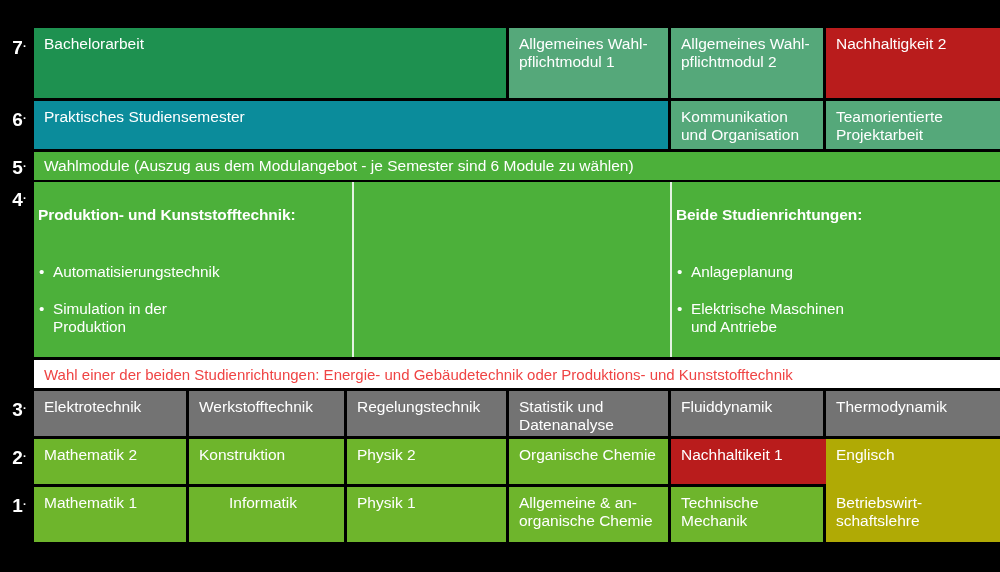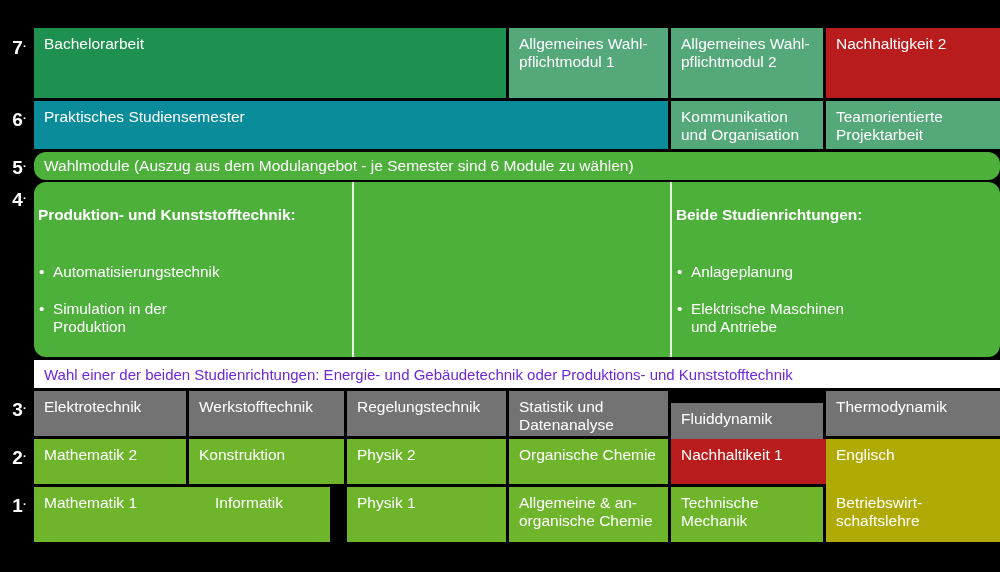--- a/index.html
+++ b/index.html
@@ -38,21 +38,21 @@
     padding:7px 9px 6px 10px;
     overflow:hidden;
     white-space:pre-line;
   }
 
   
   .c-darkgreen {background:#1e9150;}
   .c-teal      {background:#0b8c9b;}
   .c-gray      {background:#b91c1c;}
   .c-seagreen  {background:#55a87a;}
-  .c-brightgrn {background:#4cb03a;border-radius:12px;}
+  .c-brightgrn {background:#4cb03a;}
   .c-white     {background:#ffffff;color:#2b2b2b;}
   .c-lime      {background:#737373;}
   .c-leaf      {background:#6eb52c;}
   .c-olive     {background:#b0aa05;}
 
   
   .wm-head{
     font-weight:700;
     font-size:15.5px;
     margin:0 0 2px 0;
@@ -73,21 +73,21 @@
   .wm-list li:before{
     content:"\2022";
     position:absolute;left:1px;top:0;
   }
   .banner-text{
     font-size:15.5px;
     line-height:1.1;
   }
   .white-banner{
     font-size:15px;
-    color:#6d28d9;
+    color:#ef4444;
     line-height:1.1;
     padding-top:7px;
   }
 </style>
 </head>
 <body>
 
 <div id="sheet">
 
   <div class="sem-label" style="top:38px;"><span>7<span class="dot">.</span></span></div>
@@ -152,32 +152,32 @@
     </div>
   </div>
 
   <div class="blk c-white white-banner" style="left:34px;top:360px;width:966px;height:28px;">Wahl einer der beiden Studienrichtungen: Energie- und Gebäudetechnik oder Produktions- und Kunststofftechnik</div>
 
   <div class="blk c-lime" style="left:34px;top:391px;width:152px;height:45px;">Elektrotechnik</div>
   <div class="blk c-lime" style="left:189px;top:391px;width:155px;height:45px;">Werkstofftechnik</div>
   <div class="blk c-lime" style="left:347px;top:391px;width:159px;height:45px;">Regelungstechnik</div>
   <div class="blk c-lime" style="left:509px;top:391px;width:159px;height:45px;">Statistik und
 Datenanalyse</div>
-  <div class="blk c-lime" style="left:671px;top:391px;width:152px;height:45px;margin-top:12px;">Fluiddynamik</div>
+  <div class="blk c-lime" style="left:671px;top:391px;width:152px;height:45px;">Fluiddynamik</div>
   <div class="blk c-lime" style="left:826px;top:391px;width:174px;height:45px;">Thermodynamik</div>
 
   <div class="blk c-leaf" style="left:34px;top:439px;width:152px;height:45px;">Mathematik 2</div>
   <div class="blk c-leaf" style="left:189px;top:439px;width:155px;height:45px;">Konstruktion</div>
   <div class="blk c-leaf" style="left:347px;top:439px;width:159px;height:45px;">Physik 2</div>
   <div class="blk c-leaf" style="left:509px;top:439px;width:159px;height:45px;">Organische Chemie</div>
   <div class="blk c-gray" style="left:671px;top:439px;width:176px;height:45px;">Nachhaltikeit 1</div>
   <div class="blk c-olive" style="left:826px;top:439px;width:174px;height:51px;">Englisch</div>
 
   <div class="blk c-leaf" style="left:34px;top:487px;width:152px;height:55px;">Mathematik 1</div>
-  <div class="blk c-leaf" style="left:175px;top:487px;width:155px;height:55px;padding-left:40px;">Informatik</div>
+  <div class="blk c-leaf" style="left:189px;top:487px;width:155px;height:55px;padding-left:40px;">Informatik</div>
   <div class="blk c-leaf" style="left:347px;top:487px;width:159px;height:55px;">Physik 1</div>
   <div class="blk c-leaf" style="left:509px;top:487px;width:159px;height:55px;">Allgemeine &amp; an-
 organische Chemie</div>
   <div class="blk c-olive" style="left:826px;top:487px;width:174px;height:55px;">Betriebswirt-
 schaftslehre</div>
   <div class="blk c-leaf" style="left:671px;top:487px;width:152px;height:55px;">Technische
 Mechanik</div>
 
 </div>
 

